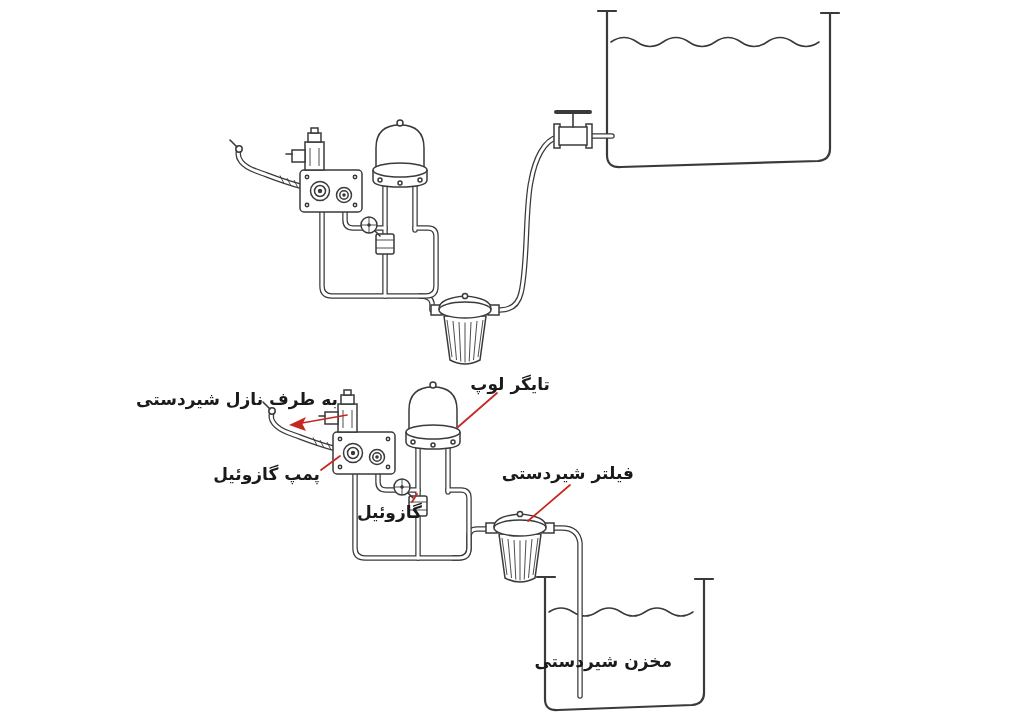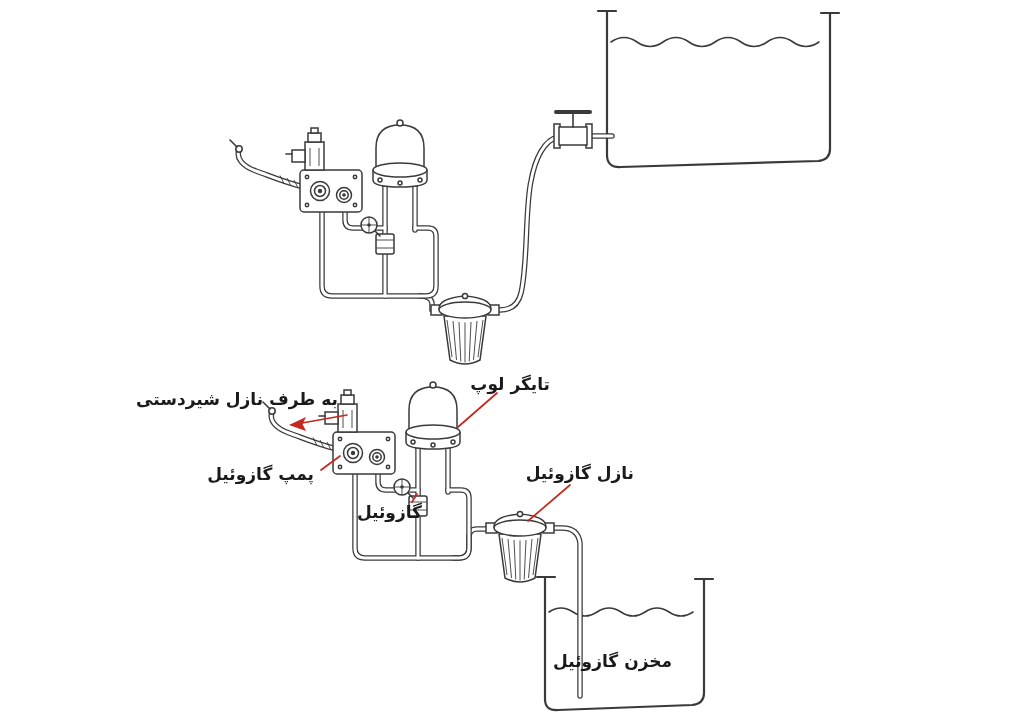--- a/index.html
+++ b/index.html
@@ -145,20 +145,20 @@
       <path class="leader" d="M321,470 L340,456"></path>
       <path class="leader" d="M412,502 L417,494"></path>
       <path class="leader" d="M570,485 L528,521"></path>
     </g>
   </svg>
 
   <div class="lbl" style="left:220px; top:389px; width:118px;">به طرف نازل شیردستی</div>
 
   <div class="lbl" style="left:484px; top:374px; width:66px;">تایگر لوپ</div>
 
-  <div class="lbl" style="left:242px; top:464px; width:72px;">پمپ گازوئیل</div>
+  <div class="lbl" style="left:248px; top:464px; width:72px;">پمپ گازوئیل</div>
 
   <div class="lbl" style="left:364px; top:502px; width:58px;">گازوئیل</div>
 
-  <div class="lbl" style="left:554px; top:463px; width:80px;">نازل گازوئیل</div>
+  <div class="lbl" style="left:554px; top:463px; width:80px;">فیلتر شیردستی</div>
 
-  <div class="lbl" style="left:594px; top:651px; width:78px;">مخزن گازوئیل</div>
+  <div class="lbl" style="left:594px; top:651px; width:78px;">مخزن شیردستی</div>
 </div>
 
 </body></html>

